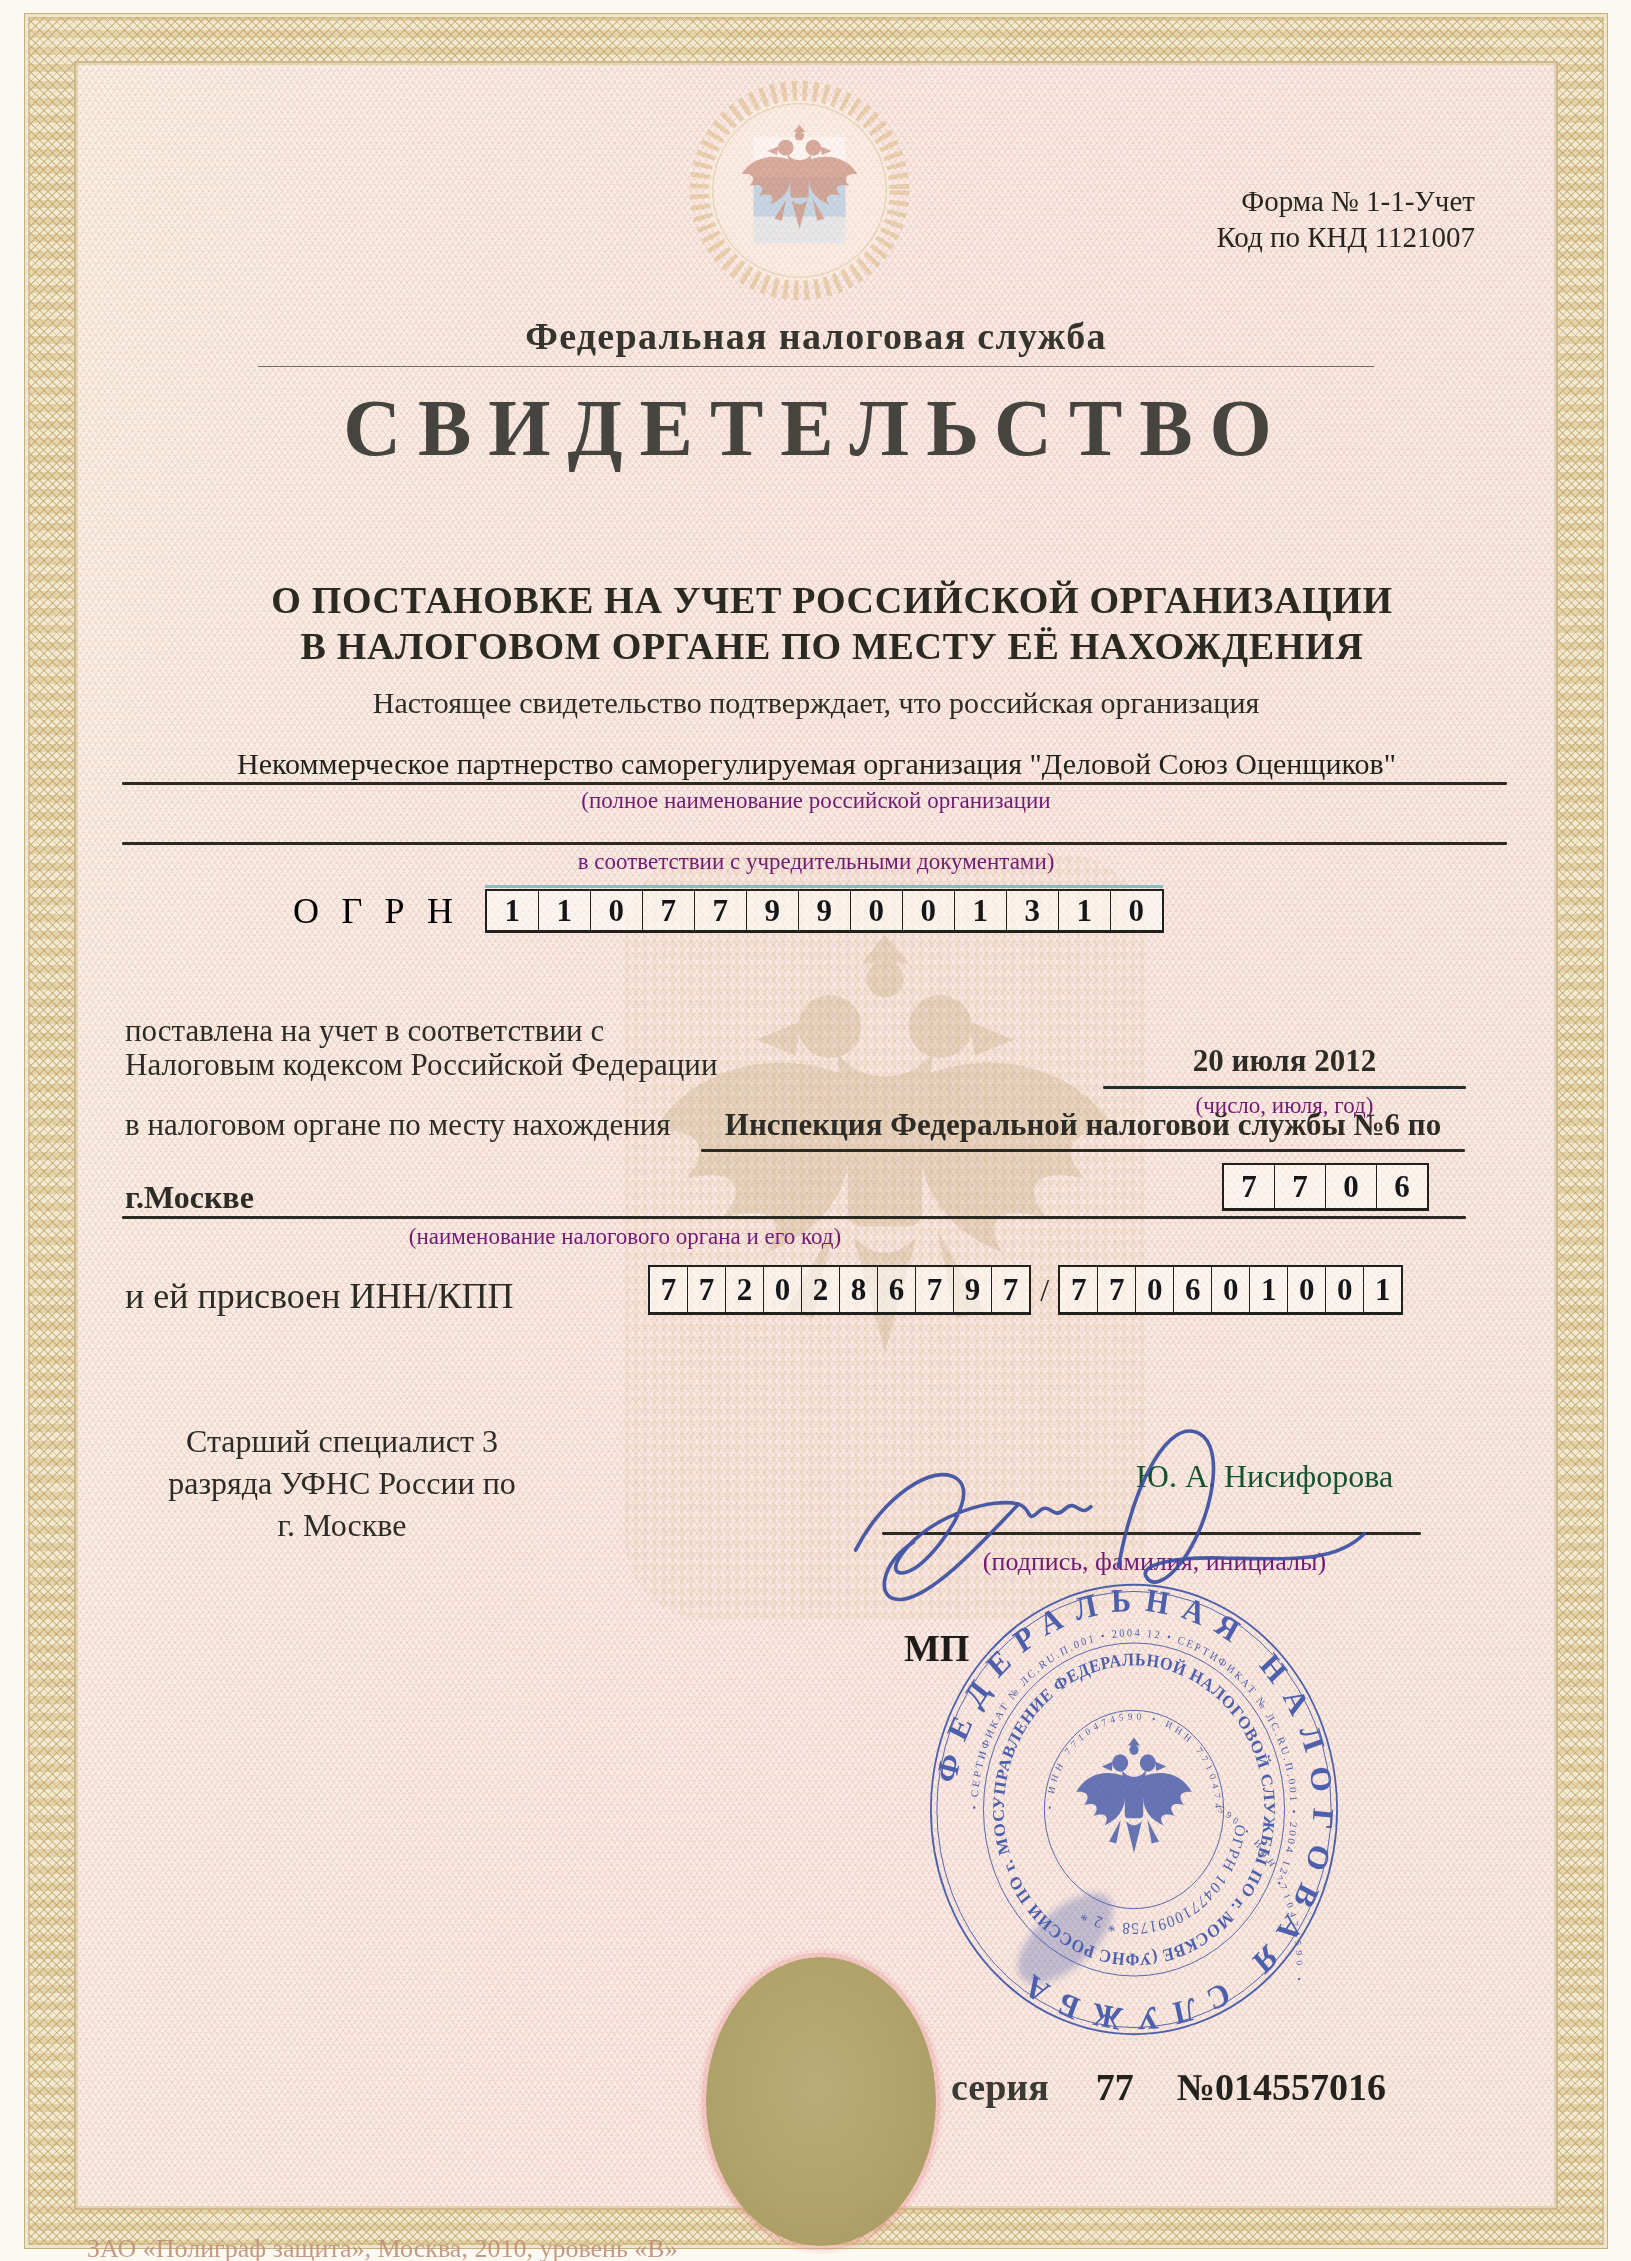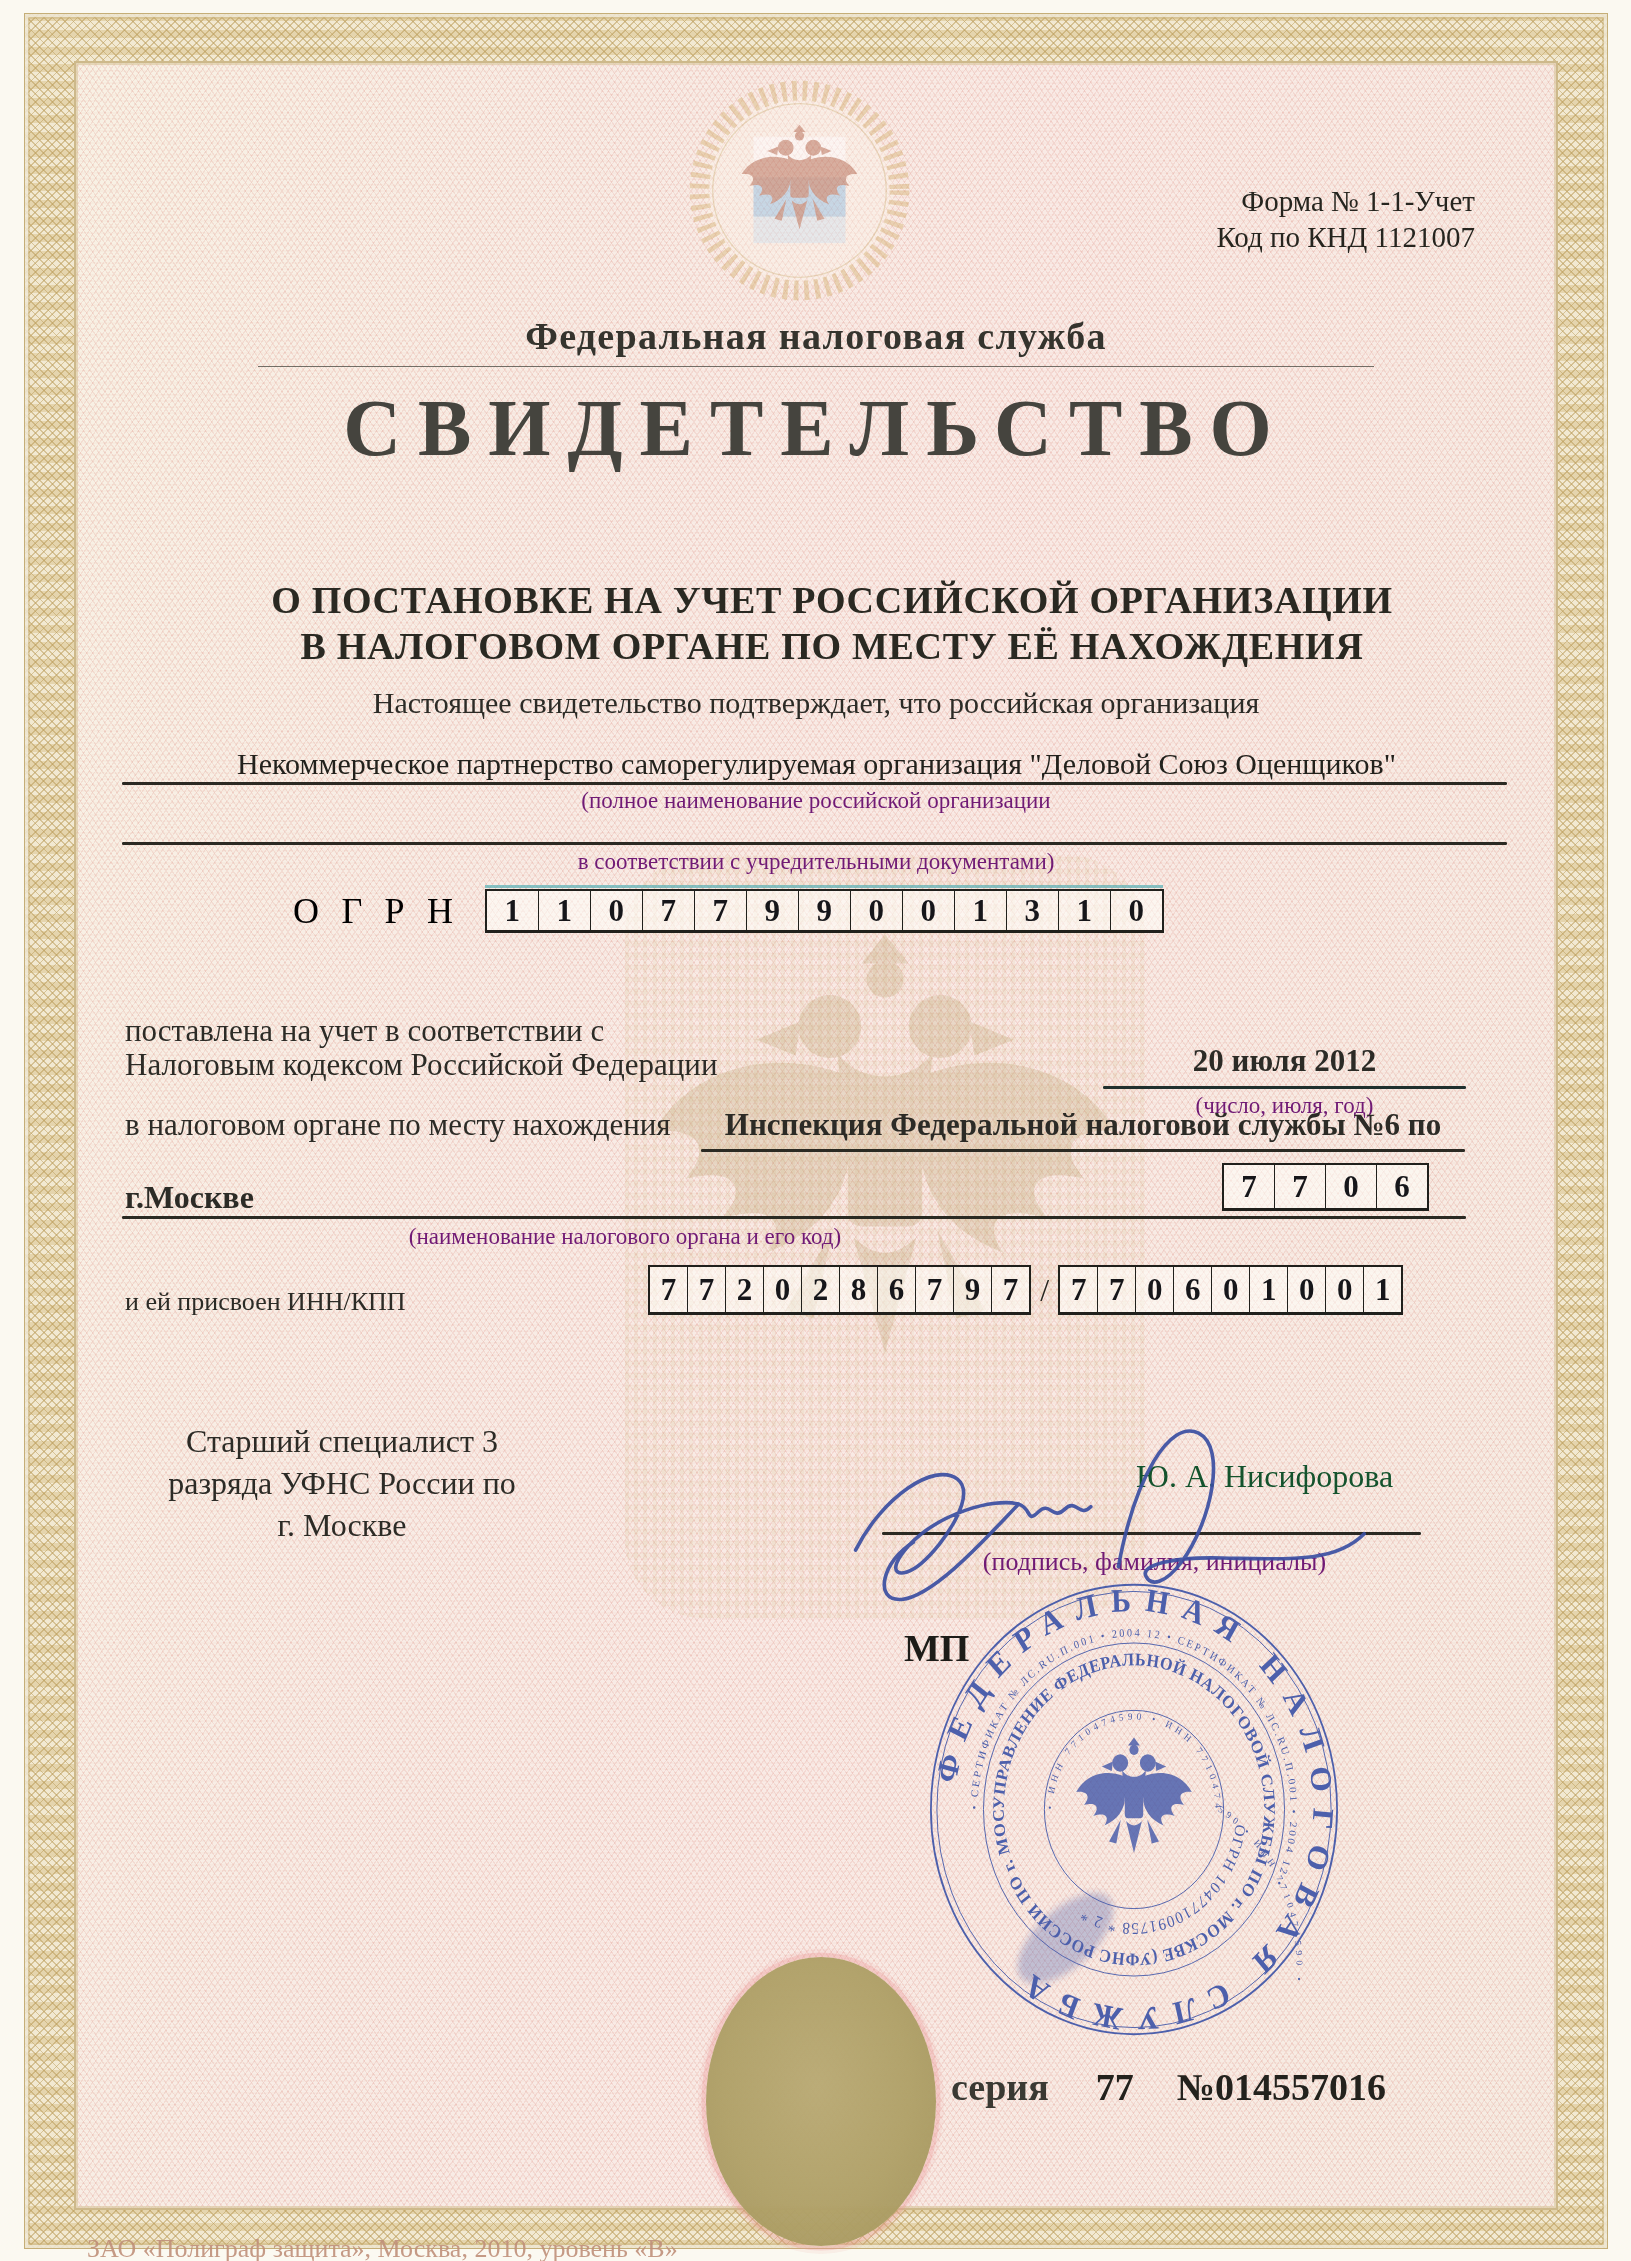--- a/index.html
+++ b/index.html
@@ -69,21 +69,21 @@
   .date-val{left:1103px;top:1043px;width:363px;text-align:center;font-size:31px;font-weight:bold;}
   .ul-date{left:1103px;top:1086px;width:363px;background:#20302e;}
   .cap-date{left:1103px;top:1093px;width:363px;}
   .authority{left:701px;top:1107px;width:764px;text-align:center;font-size:31px;font-weight:bold;}
   .ul-auth{left:701px;top:1149px;width:764px;}
   .city{left:125px;top:1179px;font-size:32px;font-weight:bold;}
   .code-row{left:1222px;top:1163px;}
   .code-cells .cell{width:50px;height:43px;font-size:31px;}
   .ul-city{left:122px;top:1216px;width:1344px;}
   .cap-auth{left:263px;top:1224px;width:724px;}
-  .inn-label{left:125px;top:1275px;font-size:26px;margin-top:12px;}
+  .inn-label{left:125px;top:1275px;font-size:36px;}
   .innkpp-row{left:648px;top:1265px;display:flex;align-items:center;}
   .inn-cells .cell,.kpp-cells .cell{width:37px;height:45px;font-size:31px;}
   .slash{font-size:32px;margin:0 9.2px;color:#26251f;}
   
   .position{left:138px;top:1420px;width:408px;text-align:center;font-size:32px;line-height:42px;}
   .sig-name{left:1136px;top:1458px;width:309px;font-size:32px;color:#14532d;}
   .ul-sig{left:882px;top:1532px;width:539px;z-index:4;}
   .cap-sig{left:967px;top:1547px;width:375px;font-size:26px;z-index:4;}
   .mp{left:904px;top:1626px;font-size:38px;font-weight:bold;color:#1d1c18;z-index:6;}
   .signature-svg{left:809px;top:1399px;z-index:6;}

